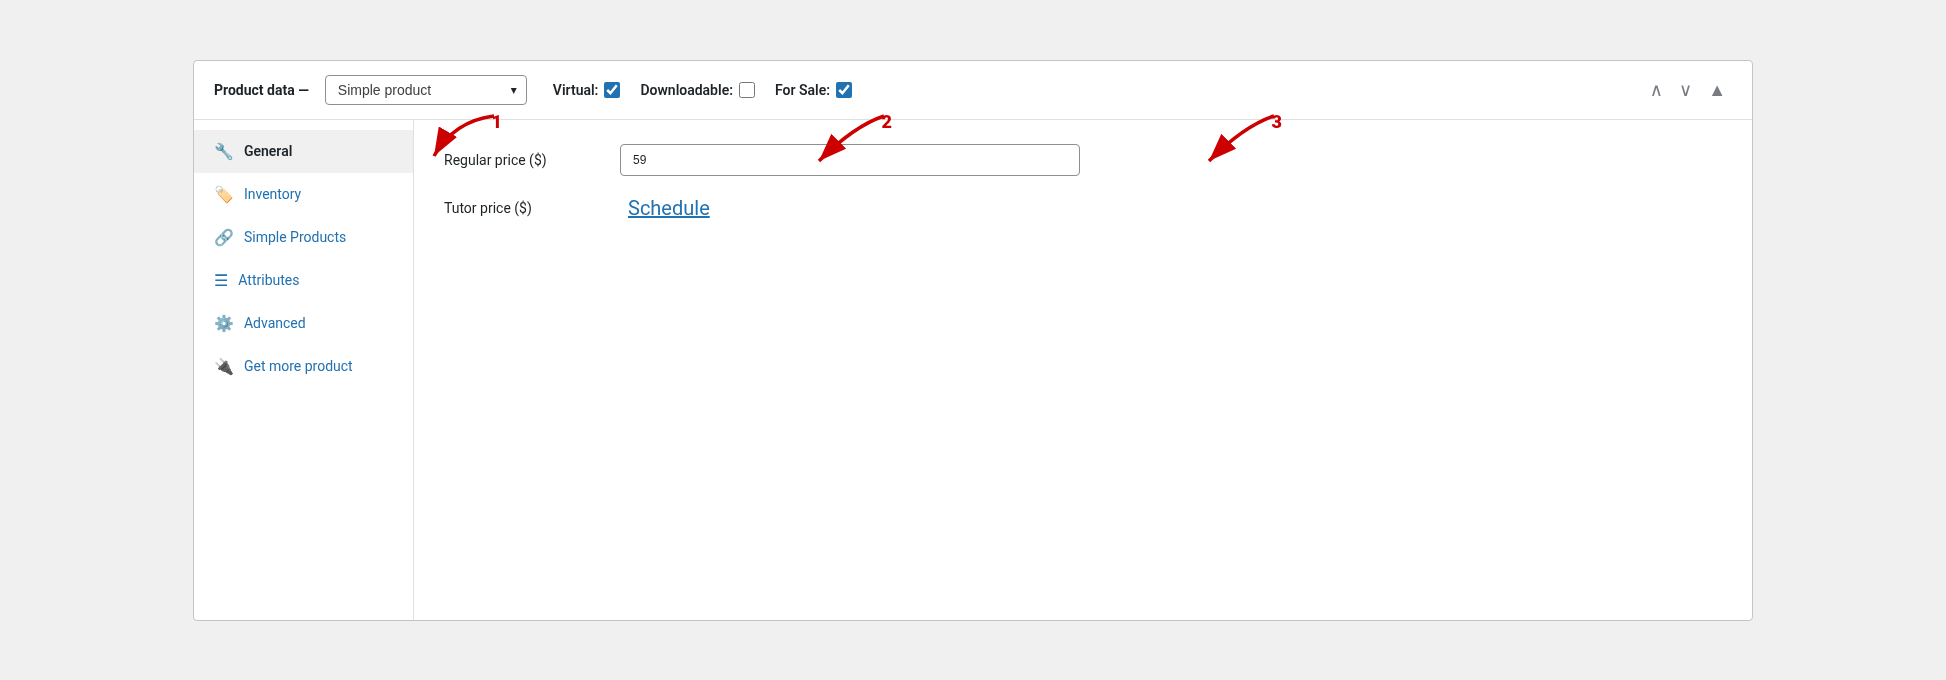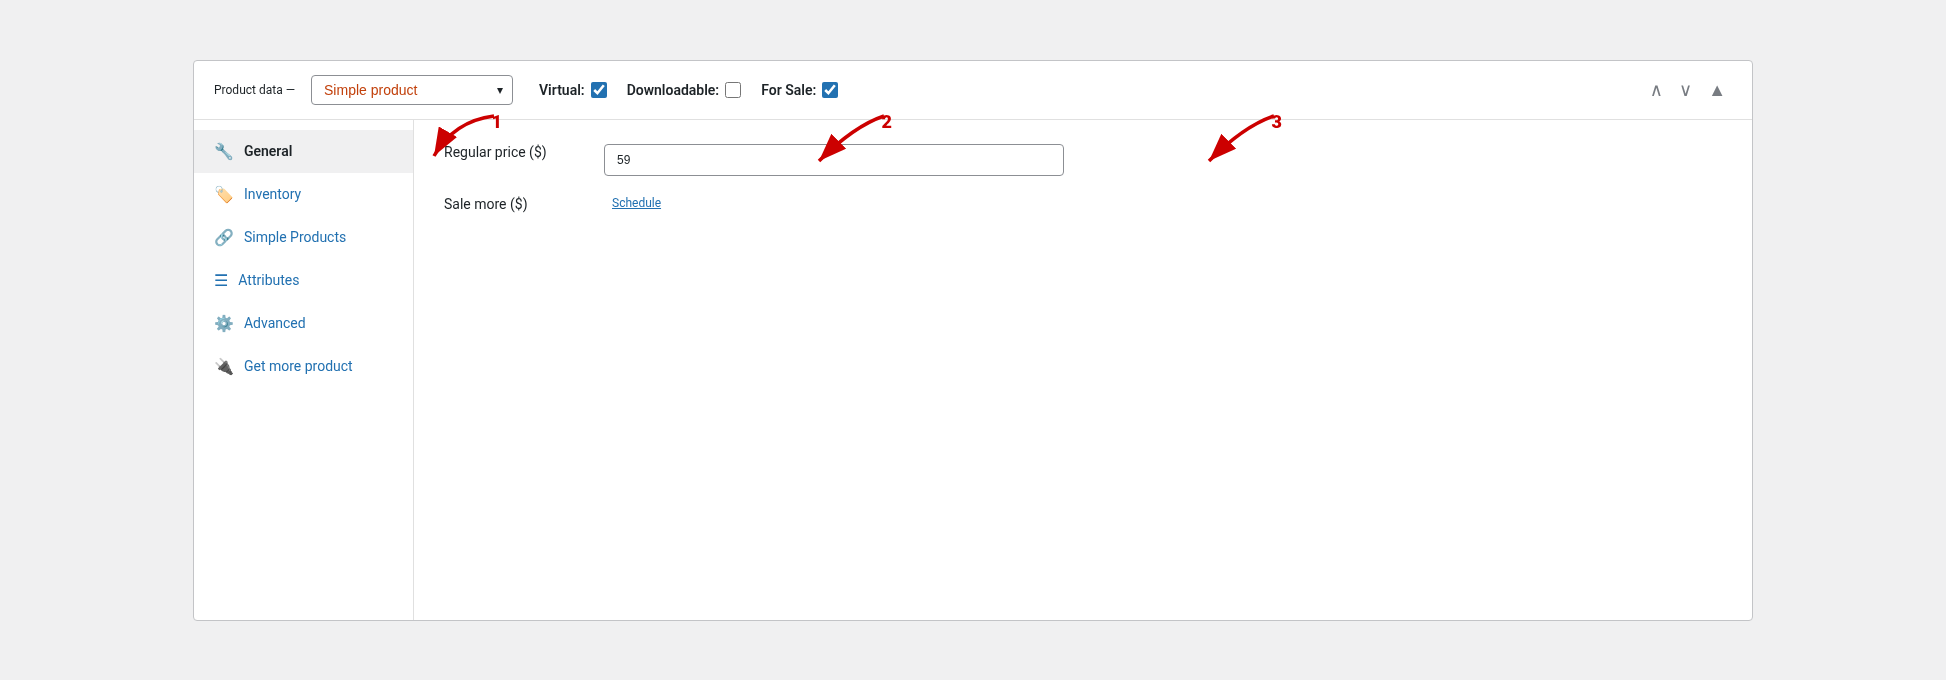--- a/index.html
+++ b/index.html
@@ -20,33 +20,33 @@
       max-width: 1560px;
     }
     .header-bar {
       display: flex;
       align-items: center;
       padding: 14px 20px;
       border-bottom: 1px solid #e0e0e0;
       gap: 16px;
     }
     .product-data-label {
-      font-size: 12px;
-      font-weight: 400;
+      font-size: 14px;
+      font-weight: 700;
       color: #1d2327;
       white-space: nowrap;
     }
     .product-type-select {
       appearance: none;
       -webkit-appearance: none;
       border: 1px solid #8c8f94;
       border-radius: 4px;
       padding: 6px 36px 6px 12px;
       font-size: 14px;
-      color: #c2410c;
+      color: #404040;
       background: #fff;
       cursor: pointer;
       min-width: 180px;
       position: relative;
     }
     .select-wrapper {
       position: relative;
       display: inline-block;
     }
     .select-wrapper::after {
@@ -122,38 +122,40 @@
     .sidebar-icon {
       font-size: 16px;
       flex-shrink: 0;
     }
     .content-area {
       flex: 1;
       padding: 24px 30px;
     }
     .field-row {
       display: flex;
+      align-items: center;
       margin-bottom: 20px;
+      gap: 16px;
     }
     .field-label {
       font-size: 14px;
       color: #1d2327;
       width: 160px;
       flex-shrink: 0;
     }
     .field-input {
       border: 1px solid #8c8f94;
       border-radius: 4px;
       padding: 8px 12px;
       font-size: 12px;
       color: #1d2327;
       width: 460px;
     }
     .schedule-link {
-      font-size: 12px;
+      font-size: 20px;
       color: #2271b1;
       text-decoration: underline;
       cursor: pointer;
       margin-left: 8px;
     }
   </style>
 </head>
 <body>
 
 <div class="product-data-box">
@@ -260,18 +262,18 @@
         <span>Get more product</span>
       </a>
     </div>
 
     <div class="content-area">
       <div class="field-row">
         <label class="field-label">Regular price ($)</label>
         <input class="field-input" type="text" value="59" style="">
       </div>
       <div class="field-row">
-        <label class="field-label">Sale more ($)</label>
+        <label class="field-label">Tutor price ($)</label>
         <a class="schedule-link">Schedule</a>
       </div>
     </div>
   </div>
 </div>
 
 </body></html>

